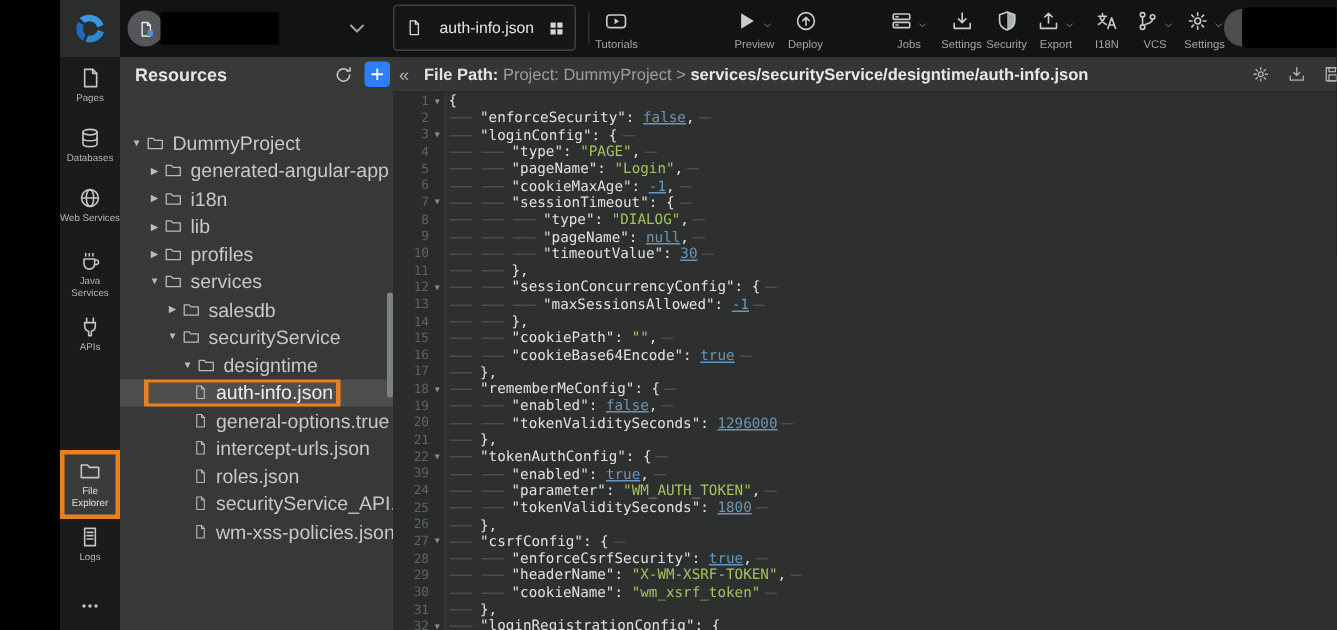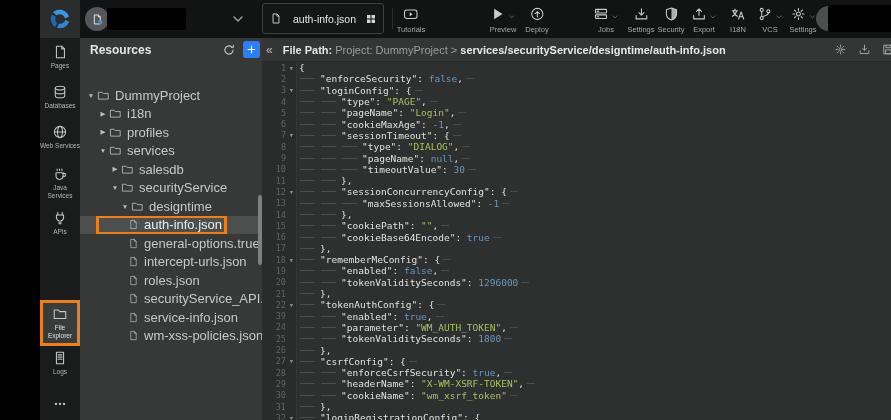--- a/index.html
+++ b/index.html
@@ -77,21 +77,21 @@
   .gutter-bg{position:absolute;left:0;top:0;width:34px;height:100%;background:#2a2b2b;
              border-right:1px solid #353737;}
   .cl{position:relative;height:11.3px;display:flex;align-items:center;}
   .ln{flex:none;width:24px;text-align:right;font-size:8.5px;color:#5f6466;}
   .fold{flex:none;width:11px;font-size:5.5px;color:#8b8e90;text-align:center;}
   .code{font-size:9.5px;white-space:pre;display:flex;align-items:center;padding-left:2px;}
   .tab{display:inline-block;width:21px;height:9px;position:relative;flex:none;}
   .tab::after{content:"";position:absolute;left:1px;right:5px;top:4px;border-top:1px solid #4a4d4d;}
   .trail{display:inline-block;width:13px;height:9px;position:relative;flex:none;}
   .trail::after{content:"";position:absolute;left:3px;right:2px;top:4px;border-top:1px solid #4a4d4d;}
-  .w{color:#e0e2e2;} .s{color:#a5c261;} .b{color:#6897bb;}
+  .w{color:#e0e2e2;} .s{color:#a5c261;} .b{color:#6897bb;text-decoration:underline;}
 </style>
 </head>
 <body>
 
 <div class="app">
 
   <div class="topbar">
     <div class="logo-tile">
       <span class="icon">
         <svg width="24" height="24" viewBox="0 0 24 24" fill="none">
@@ -381,21 +381,39 @@
           </span>
           <span class="tlabel">DummyProject</span>
         </div>
         <div class="trow">
           <span class="caret" style="margin-left:18px">▶</span>
           <span class="tico icon">
             <svg width="13" height="13" viewBox="0 0 18 18" fill="none" stroke="currentColor" stroke-width="1.2" stroke-linecap="round" stroke-linejoin="round">
               <path d="M2.5 4.5h4.6l1.6 1.8h6.8V14h-13z"></path>
             </svg>
           </span>
+          <span class="tlabel">generated-angular-app</span>
+        </div>
+        <div class="trow">
+          <span class="caret" style="margin-left:18px">▶</span>
+          <span class="tico icon">
+            <svg width="13" height="13" viewBox="0 0 18 18" fill="none" stroke="currentColor" stroke-width="1.2" stroke-linecap="round" stroke-linejoin="round">
+              <path d="M2.5 4.5h4.6l1.6 1.8h6.8V14h-13z"></path>
+            </svg>
+          </span>
           <span class="tlabel">i18n</span>
+        </div>
+        <div class="trow">
+          <span class="caret" style="margin-left:18px">▶</span>
+          <span class="tico icon">
+            <svg width="13" height="13" viewBox="0 0 18 18" fill="none" stroke="currentColor" stroke-width="1.2" stroke-linecap="round" stroke-linejoin="round">
+              <path d="M2.5 4.5h4.6l1.6 1.8h6.8V14h-13z"></path>
+            </svg>
+          </span>
+          <span class="tlabel">lib</span>
         </div>
         <div class="trow">
           <span class="caret" style="margin-left:18px">▶</span>
           <span class="tico icon">
             <svg width="13" height="13" viewBox="0 0 18 18" fill="none" stroke="currentColor" stroke-width="1.2" stroke-linecap="round" stroke-linejoin="round">
               <path d="M2.5 4.5h4.6l1.6 1.8h6.8V14h-13z"></path>
             </svg>
           </span>
           <span class="tlabel">profiles</span>
         </div>
@@ -473,29 +491,20 @@
           <span class="tlabel">roles.json</span>
         </div>
         <div class="trow">
           <span class="tico icon" style="margin-left:48px">
             <svg width="11" height="11" viewBox="0 0 18 18" fill="none" stroke="currentColor" stroke-width="1.2" stroke-linecap="round" stroke-linejoin="round">
               <path d="M5.2 2.2h5.2l3 3v10.6H5.2z"></path>
               <path d="M10.4 2.2v3.2h3"></path>
             </svg>
           </span>
           <span class="tlabel">securityService_API.json</span>
-        </div>
-        <div class="trow">
-          <span class="tico icon" style="margin-left:48px">
-            <svg width="11" height="11" viewBox="0 0 18 18" fill="none" stroke="currentColor" stroke-width="1.2" stroke-linecap="round" stroke-linejoin="round">
-              <path d="M5.2 2.2h5.2l3 3v10.6H5.2z"></path>
-              <path d="M10.4 2.2v3.2h3"></path>
-            </svg>
-          </span>
-          <span class="tlabel">service-info.json</span>
         </div>
         <div class="trow">
           <span class="tico icon" style="margin-left:48px">
             <svg width="11" height="11" viewBox="0 0 18 18" fill="none" stroke="currentColor" stroke-width="1.2" stroke-linecap="round" stroke-linejoin="round">
               <path d="M5.2 2.2h5.2l3 3v10.6H5.2z"></path>
               <path d="M10.4 2.2v3.2h3"></path>
             </svg>
           </span>
           <span class="tlabel">wm-xss-policies.json</span>
         </div>

